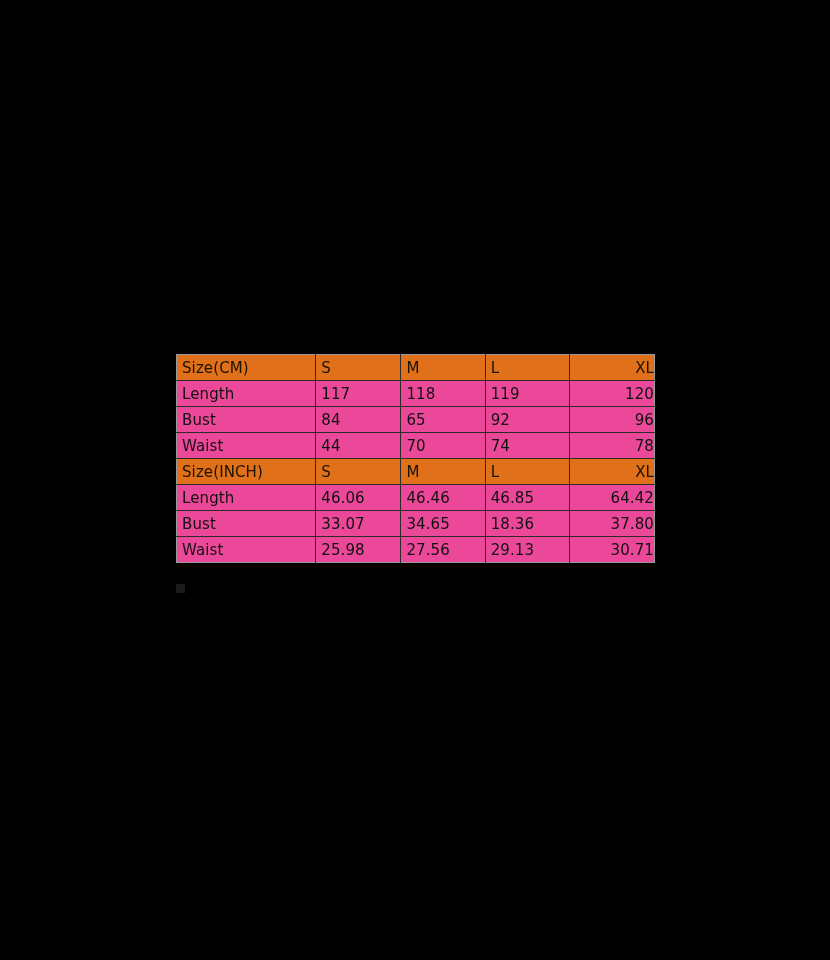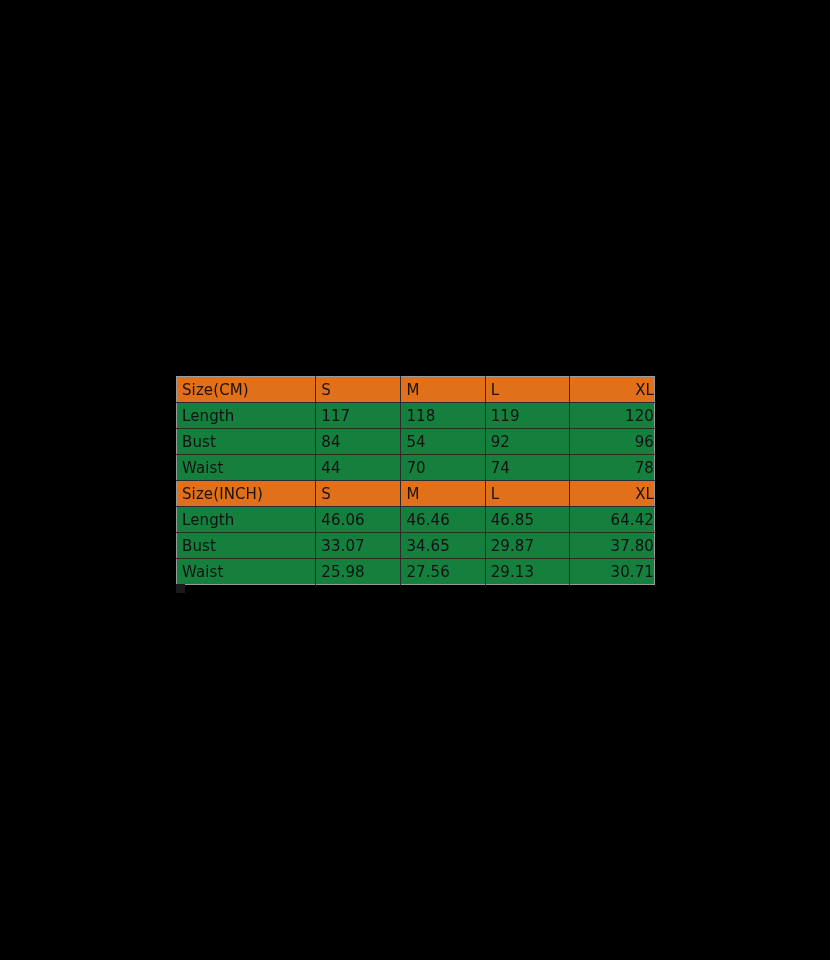--- a/index.html
+++ b/index.html
@@ -12,21 +12,21 @@
     height: 960px;
     position: relative;
     overflow: hidden;
     font-family: "DejaVu Sans", sans-serif;
   }
 
   
   #size-chart-wrap {
     position: absolute;
     left: 176px;
-    top: 376px;
+    top: 354px;
     width: 479px;
     background: #8a8a8a;
   }
 
   table.size-chart {
     border-collapse: collapse;
     table-layout: fixed;
     width: 479px;
     background: #ffffff;
     border: 1px solid #9a9a9a;
@@ -38,21 +38,21 @@
   table.size-chart col.c-l     { width: 84px; }
   table.size-chart col.c-xl    { width: 85px; }
 
   table.size-chart td {
     height: 26px;
     box-sizing: border-box;
     padding: 0 0 0 5px;
     font-size: 15px;
     line-height: 24px;
     color: #111111;
-    background: #15803d;
+    background: #ec4899;
     border-right: 1px solid #2b2b2b;
     border-bottom: 1px solid #2b2b2b;
     white-space: nowrap;
     overflow: hidden;
     vertical-align: middle;
     letter-spacing: 0.1px;
   }
 
   table.size-chart td:last-child {
     border-right: none;
@@ -110,21 +110,21 @@
         <td class="rowlabel">Length</td>
         <td>117</td>
         <td>118</td>
         <td>119</td>
         <td>120</td>
       </tr>
 
       <tr>
         <td class="rowlabel">Bust</td>
         <td>84</td>
-        <td>54</td>
+        <td>65</td>
         <td>92</td>
         <td>96</td>
       </tr>
 
       <tr>
         <td class="rowlabel">Waist</td>
         <td>44</td>
         <td>70</td>
         <td>74</td>
         <td>78</td>
@@ -143,21 +143,21 @@
         <td>46.06</td>
         <td>46.46</td>
         <td>46.85</td>
         <td>64.42</td>
       </tr>
 
       <tr>
         <td class="rowlabel">Bust</td>
         <td>33.07</td>
         <td>34.65</td>
-        <td>29.87</td>
+        <td>18.36</td>
         <td>37.80</td>
       </tr>
 
       <tr>
         <td class="rowlabel">Waist</td>
         <td>25.98</td>
         <td>27.56</td>
         <td>29.13</td>
         <td>30.71</td>
       </tr>

